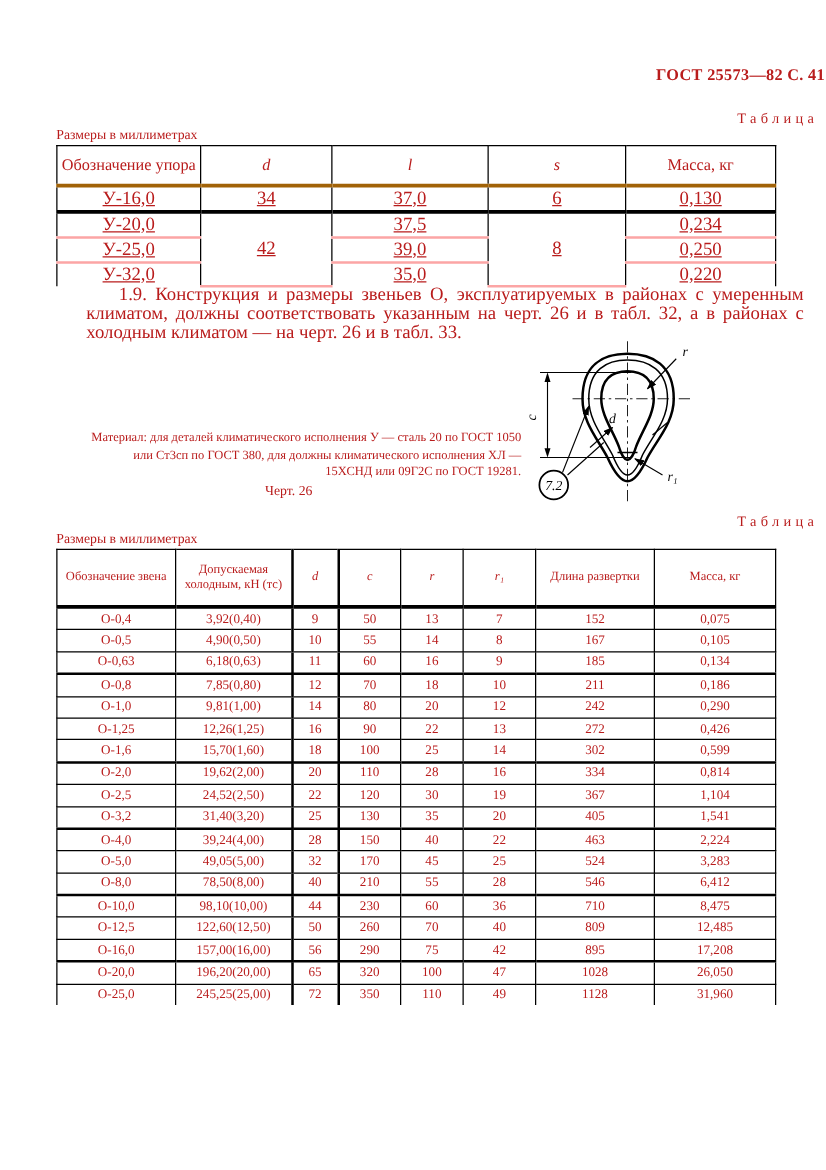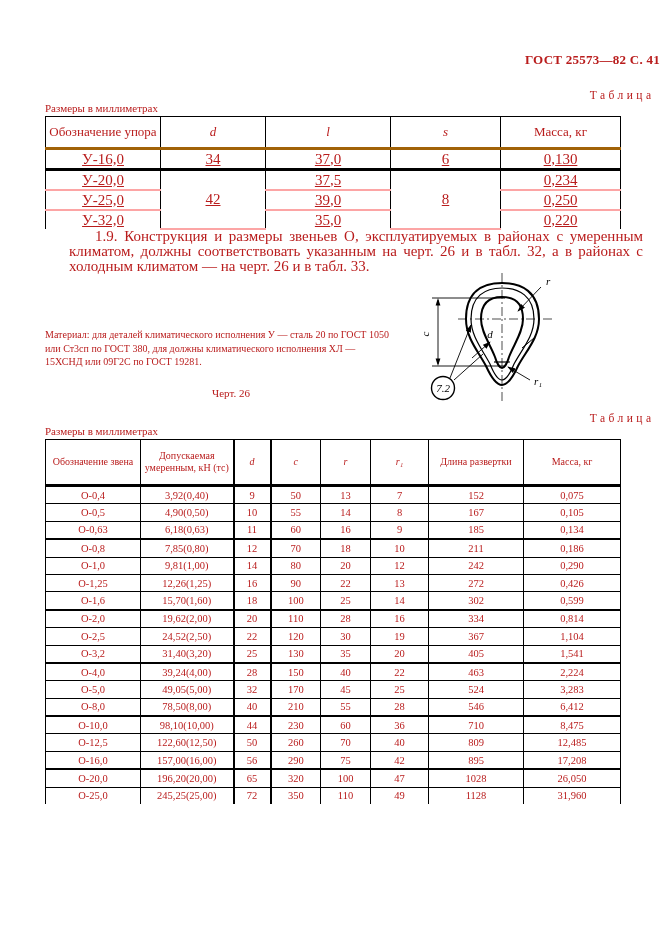--- a/index.html
+++ b/index.html
@@ -32,21 +32,21 @@
 
   .t32 { position:absolute; left:45px; top:439px; width:575px; }
   .t32 th { height:44px; font-size:10px; line-height:12px; border-bottom:3px solid #000; }
   .t32 td { height:16.4px; font-size:10.5px; }
   .t32 th:nth-child(2), .t32 td:nth-child(2) { border-right-width:2px; }
   .t32 th:nth-child(3), .t32 td:nth-child(3) { border-right-width:2.5px; }
   .t32 tr.group-end td { border-bottom:2.5px solid #000; }
   .t32 tbody tr:last-child td { border-bottom:none; }
 
   .para { position:absolute; left:45px; top:229px; width:574px; font-size:15px; line-height:15px; text-align:justify; text-indent:26px;margin-left:24px; }
-  .material { position:absolute; left:45px; top:328px; width:372px; text-align:left; font-size:10px; line-height:13.5px; }
+  .material { position:absolute; left:45px; top:344px; width:372px; text-align:right; font-size:10px; line-height:13.5px; }
   .fig-caption { position:absolute; left:45px; top:387px; width:372px; text-align:center; font-size:11px; }
   .figure { position:absolute; left:412px; top:270px; width:190px; height:136px; }
   .figure svg { display:block; }
   .fig-lbl { font-style:italic; font-size:11px; font-family:"Liberation Serif","DejaVu Serif",serif; }
 </style>
 </head>
 <body>
 
 <div class="page">
 
@@ -165,21 +165,21 @@
         <col style="width:37px">
         <col style="width:50px">
       <col style="width:50px">
         <col style="width:58px">
         <col style="width:95px">
         <col style="width:97px">
     </colgroup>
     <thead>
       <tr>
         <th>Обозначение звена</th>
-        <th>Допускаемая умеренным, кН (тс)</th>
+        <th>Допускаемая холодным, кН (тс)</th>
         <th class="math">d</th>
         <th class="math">c</th>
         <th class="math">r</th>
         <th class="math">r₁</th>
         <th>Длина развертки</th>
         <th>Масса, кг</th>
       </tr>
     </thead>
     <tbody>
         <tr>

